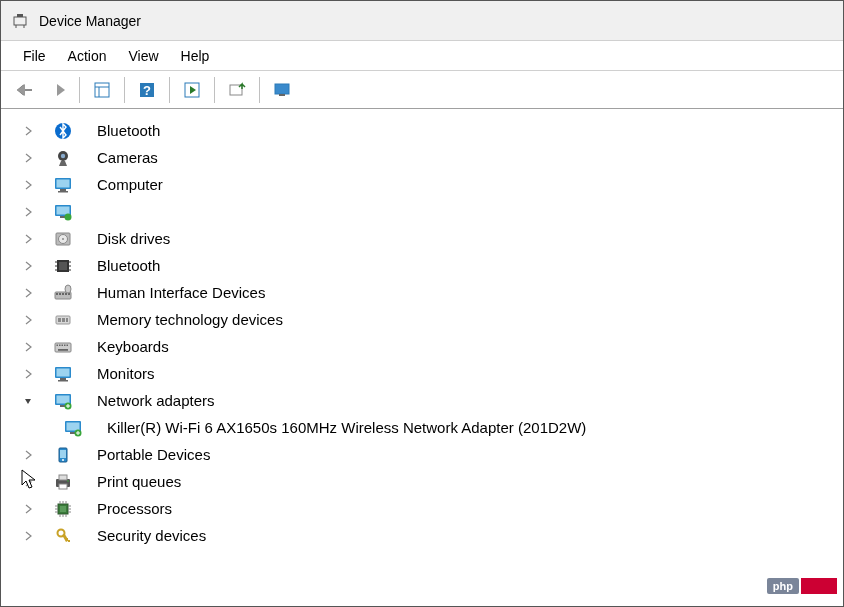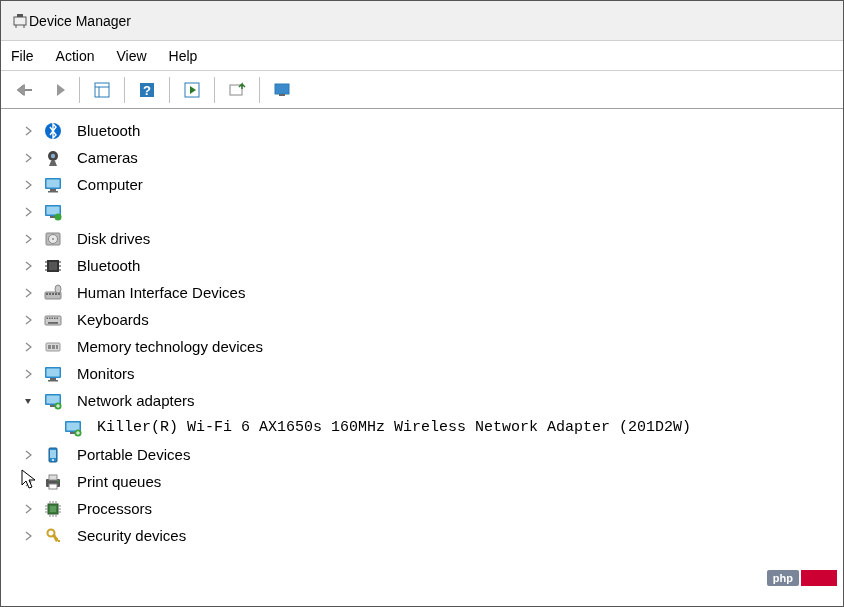--- a/index.html
+++ b/index.html
@@ -1,32 +1,32 @@
 <!DOCTYPE html>
 <html><head>
 <meta charset="utf-8">
 <style>
 * { margin: 0; padding: 0; box-sizing: border-box; }
 body { font-family: "Segoe UI", Tahoma, sans-serif; font-size: 13px; background: #fff; width: 844px; height: 607px; overflow: hidden; border: 1px solid #555; position: relative; }
-.titlebar { height: 40px; background: #f0f0f0; border-bottom: 1px solid #d0d0d0; display: flex; align-items: center; padding: 16px 10px; }
+.titlebar { height: 40px; background: #f0f0f0; border-bottom: 1px solid #d0d0d0; display: flex; align-items: center; padding: 16px 10px; gap: 10px; }
 .titlebar .app-icon { width: 18px; height: 18px; display: flex; align-items: center; justify-content: center; }
 .titlebar .title-text { font-size: 14px; color: #000; }
-.menubar { height: 30px; border-bottom: 1px solid #d0d0d0; display: flex; align-items: center; padding: 0 10px; gap: 22px; font-size: 14px; }
+.menubar { height: 30px; border-bottom: 1px solid #d0d0d0; display: flex; align-items: center; padding: 0 22px; gap: 22px; font-size: 14px; }
 .menubar span { cursor: default; }
 .toolbar { height: 38px; border-bottom: 1px solid #a0a0a0; display: flex; align-items: center; padding: 0 10px; gap: 4px; }
 .toolbar .tbtn { width: 28px; height: 28px; display: flex; align-items: center; justify-content: center; border: 1px solid transparent; }
 .toolbar .sep { width: 1px; height: 26px; background: #c0c0c0; margin: 0 4px; }
 .tree-area { padding: 8px 0 8px 20px; overflow: auto; height: calc(100% - 108px); }
-.tree-row { display: flex; align-items: center; height: 27px; gap: 6px; }
+.tree-row { display: flex; align-items: center; height: 27px; gap: 16px; }
 .tree-row .chevron { width: 14px; height: 14px; display: flex; align-items: center; justify-content: center; color: #666; font-size: 10px; margin-right: 2px; }
 .tree-row .dev-icon { width: 20px; height: 20px; margin-right: 8px; display: flex; align-items: center; justify-content: center; }
 .tree-row .label { font-size: 15px; color: #000; }
-.tree-row.child { padding-left: 42px; font-family: Liberation Mono, monospace; }
+.tree-row.child { padding-left: 42px; }
 .cursor-overlay { position: absolute; pointer-events: none; }
-.watermark { position: absolute; bottom: 20px; right: 6px; display: flex; align-items: center; font-size: 11px; }
+.watermark { position: absolute; bottom: 12px; right: 6px; display: flex; align-items: center; font-size: 11px; }
 .watermark .php-box { background: #7a8599; color: #fff; padding: 2px 6px; font-weight: bold; border-radius: 2px; font-size: 11px; }
 .watermark .cn-box { background: #c03; width: 36px; height: 16px; margin-left: 2px; }
 </style>
 </head>
 <body>
 
 <div class="titlebar">
   <span class="app-icon">
     <svg width="16" height="16" viewBox="0 0 16 16">
         <rect x="2" y="4" width="12" height="8" fill="none" stroke="#555" stroke-width="1"></rect>
@@ -211,46 +211,46 @@
       <span class="label">Human Interface Devices</span>
     </div>
     <div class="tree-row">
       <span class="chevron">
         <svg width="10" height="10" viewBox="0 0 10 10">
           <path d="M3 1 L8 5 L3 9" fill="none" stroke="#888" stroke-width="1.2"></path>
         </svg>
       </span>
       <span class="dev-icon">
         <svg width="18" height="18" viewBox="0 0 18 18">
+          <rect x="2" y="5" width="14" height="8" rx="1" fill="#d8d8d8" stroke="#999"></rect>
+          <rect x="4" y="7" width="3" height="4" fill="#888"></rect>
+          <rect x="8" y="7" width="3" height="4" fill="#888"></rect>
+          <rect x="12" y="7" width="2" height="4" fill="#888"></rect>
+        </svg>
+      </span>
+      <span class="label">Memory technology devices</span>
+    </div>
+    <div class="tree-row">
+      <span class="chevron">
+        <svg width="10" height="10" viewBox="0 0 10 10">
+          <path d="M3 1 L8 5 L3 9" fill="none" stroke="#888" stroke-width="1.2"></path>
+        </svg>
+      </span>
+      <span class="dev-icon">
+        <svg width="18" height="18" viewBox="0 0 18 18">
           <rect x="1" y="5" width="16" height="9" rx="1" fill="#ccc" stroke="#888"></rect>
           <rect x="2.5" y="6.5" width="1.5" height="1.5" fill="#666"></rect>
           <rect x="5" y="6.5" width="1.5" height="1.5" fill="#666"></rect>
           <rect x="7.5" y="6.5" width="1.5" height="1.5" fill="#666"></rect>
           <rect x="10" y="6.5" width="1.5" height="1.5" fill="#666"></rect>
           <rect x="12.5" y="6.5" width="1.5" height="1.5" fill="#666"></rect>
           <rect x="4" y="11" width="10" height="1.8" fill="#666"></rect>
         </svg>
       </span>
       <span class="label">Keyboards</span>
-    </div>
-    <div class="tree-row">
-      <span class="chevron">
-        <svg width="10" height="10" viewBox="0 0 10 10">
-          <path d="M3 1 L8 5 L3 9" fill="none" stroke="#888" stroke-width="1.2"></path>
-        </svg>
-      </span>
-      <span class="dev-icon">
-        <svg width="18" height="18" viewBox="0 0 18 18">
-          <rect x="2" y="5" width="14" height="8" rx="1" fill="#d8d8d8" stroke="#999"></rect>
-          <rect x="4" y="7" width="3" height="4" fill="#888"></rect>
-          <rect x="8" y="7" width="3" height="4" fill="#888"></rect>
-          <rect x="12" y="7" width="2" height="4" fill="#888"></rect>
-        </svg>
-      </span>
-      <span class="label">Memory technology devices</span>
     </div>
     <div class="tree-row">
       <span class="chevron">
         <svg width="10" height="10" viewBox="0 0 10 10">
           <path d="M3 1 L8 5 L3 9" fill="none" stroke="#888" stroke-width="1.2"></path>
         </svg>
       </span>
       <span class="dev-icon">
         <svg width="18" height="18" viewBox="0 0 18 18">
           <rect x="1" y="2" width="16" height="11" rx="1" fill="#2a8acc"></rect>

